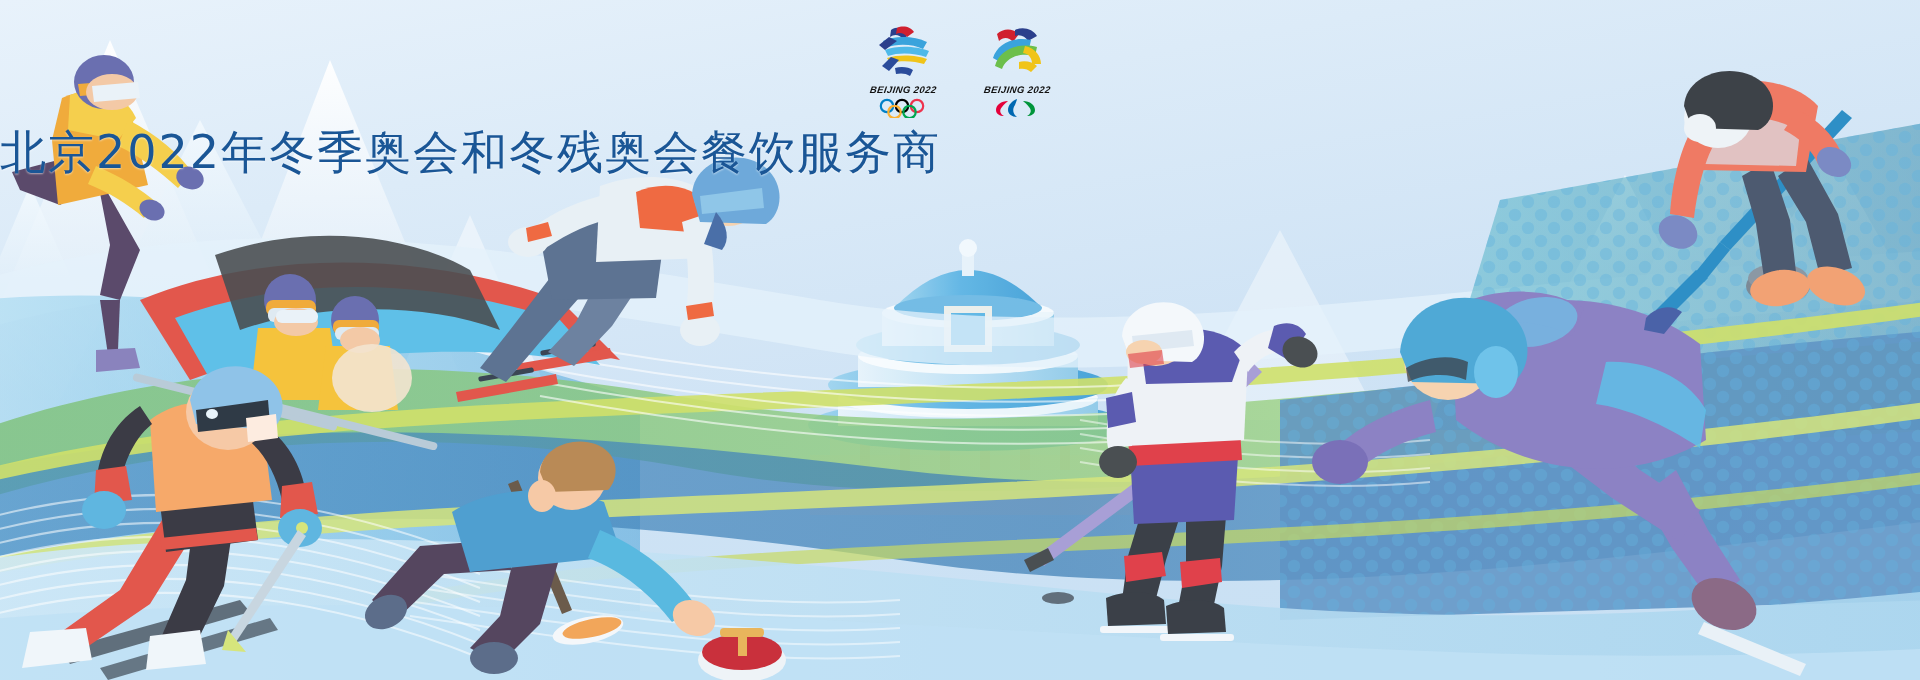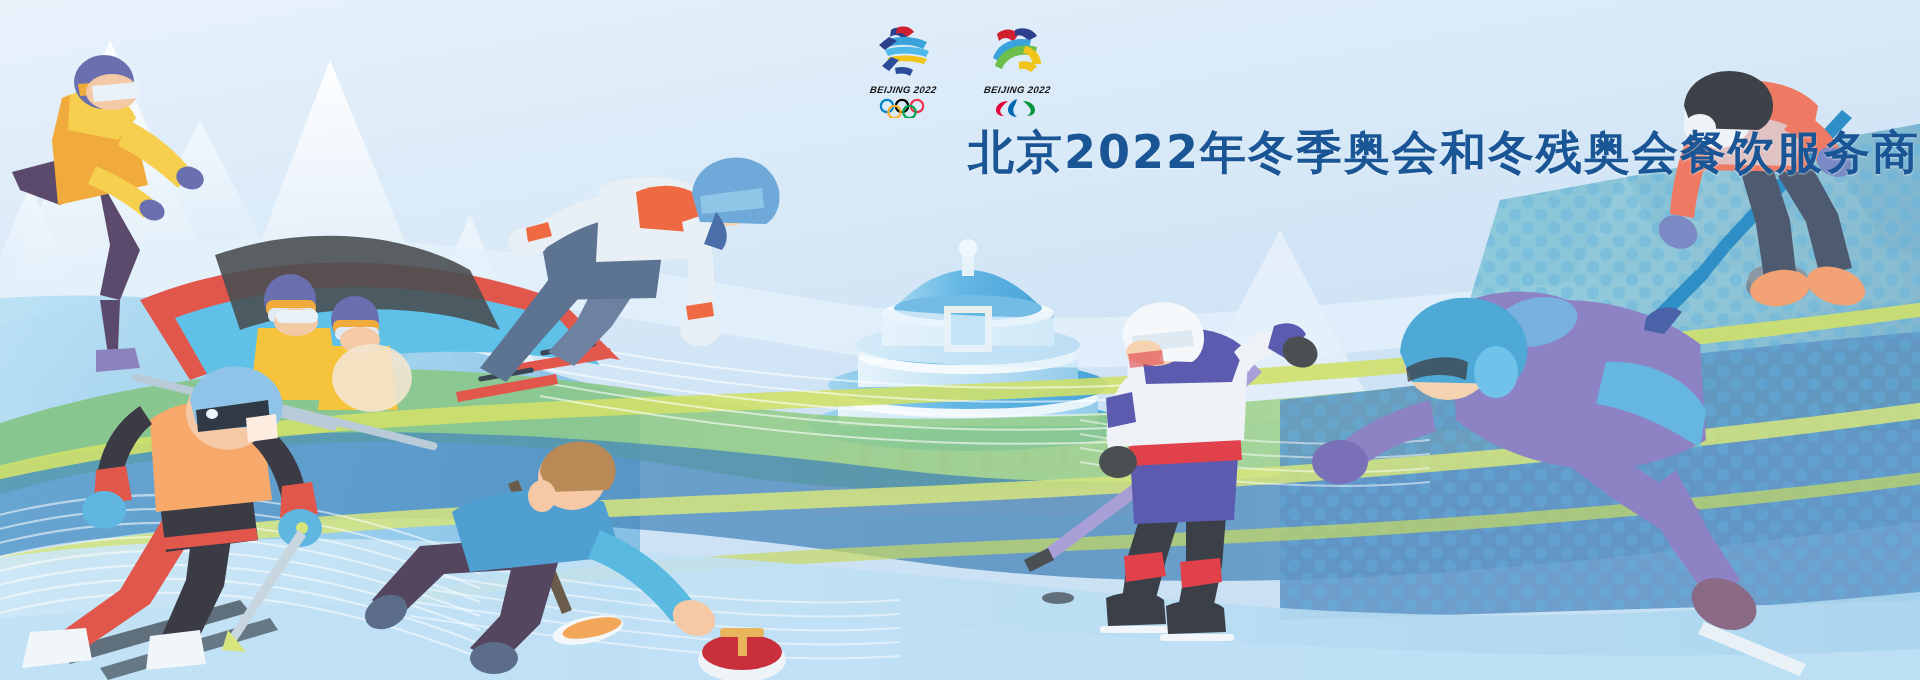--- a/index.html
+++ b/index.html
@@ -25,22 +25,22 @@
   .emblem .mark { width:72px; height:58px; }
   .emblem .wordmark {
     font-size:9.5px; font-weight:bold; font-style:italic;
     letter-spacing:.4px; color:#111; margin-top:2px;
     transform:skewX(-8deg); white-space:nowrap;
   }
   .emblem .sub { margin-top:3px; height:20px; }
 
   #page-title {
     position:absolute; left:0; right:0; top:122px;
-    text-align:right; z-index:40;
-    font-size:46px; font-weight:bold; letter-spacing:2px;
+    text-align:left; z-index:40;
+    font-size:46px; font-weight:normal; letter-spacing:2px;
     color:#1a5696;
     font-family:"DejaVu Sans","Liberation Sans",sans-serif;
     text-shadow:0 1px 2px rgba(255,255,255,.55);
   }
 </style>
 </head>
 <body>
 
 <div id="banner">
 

